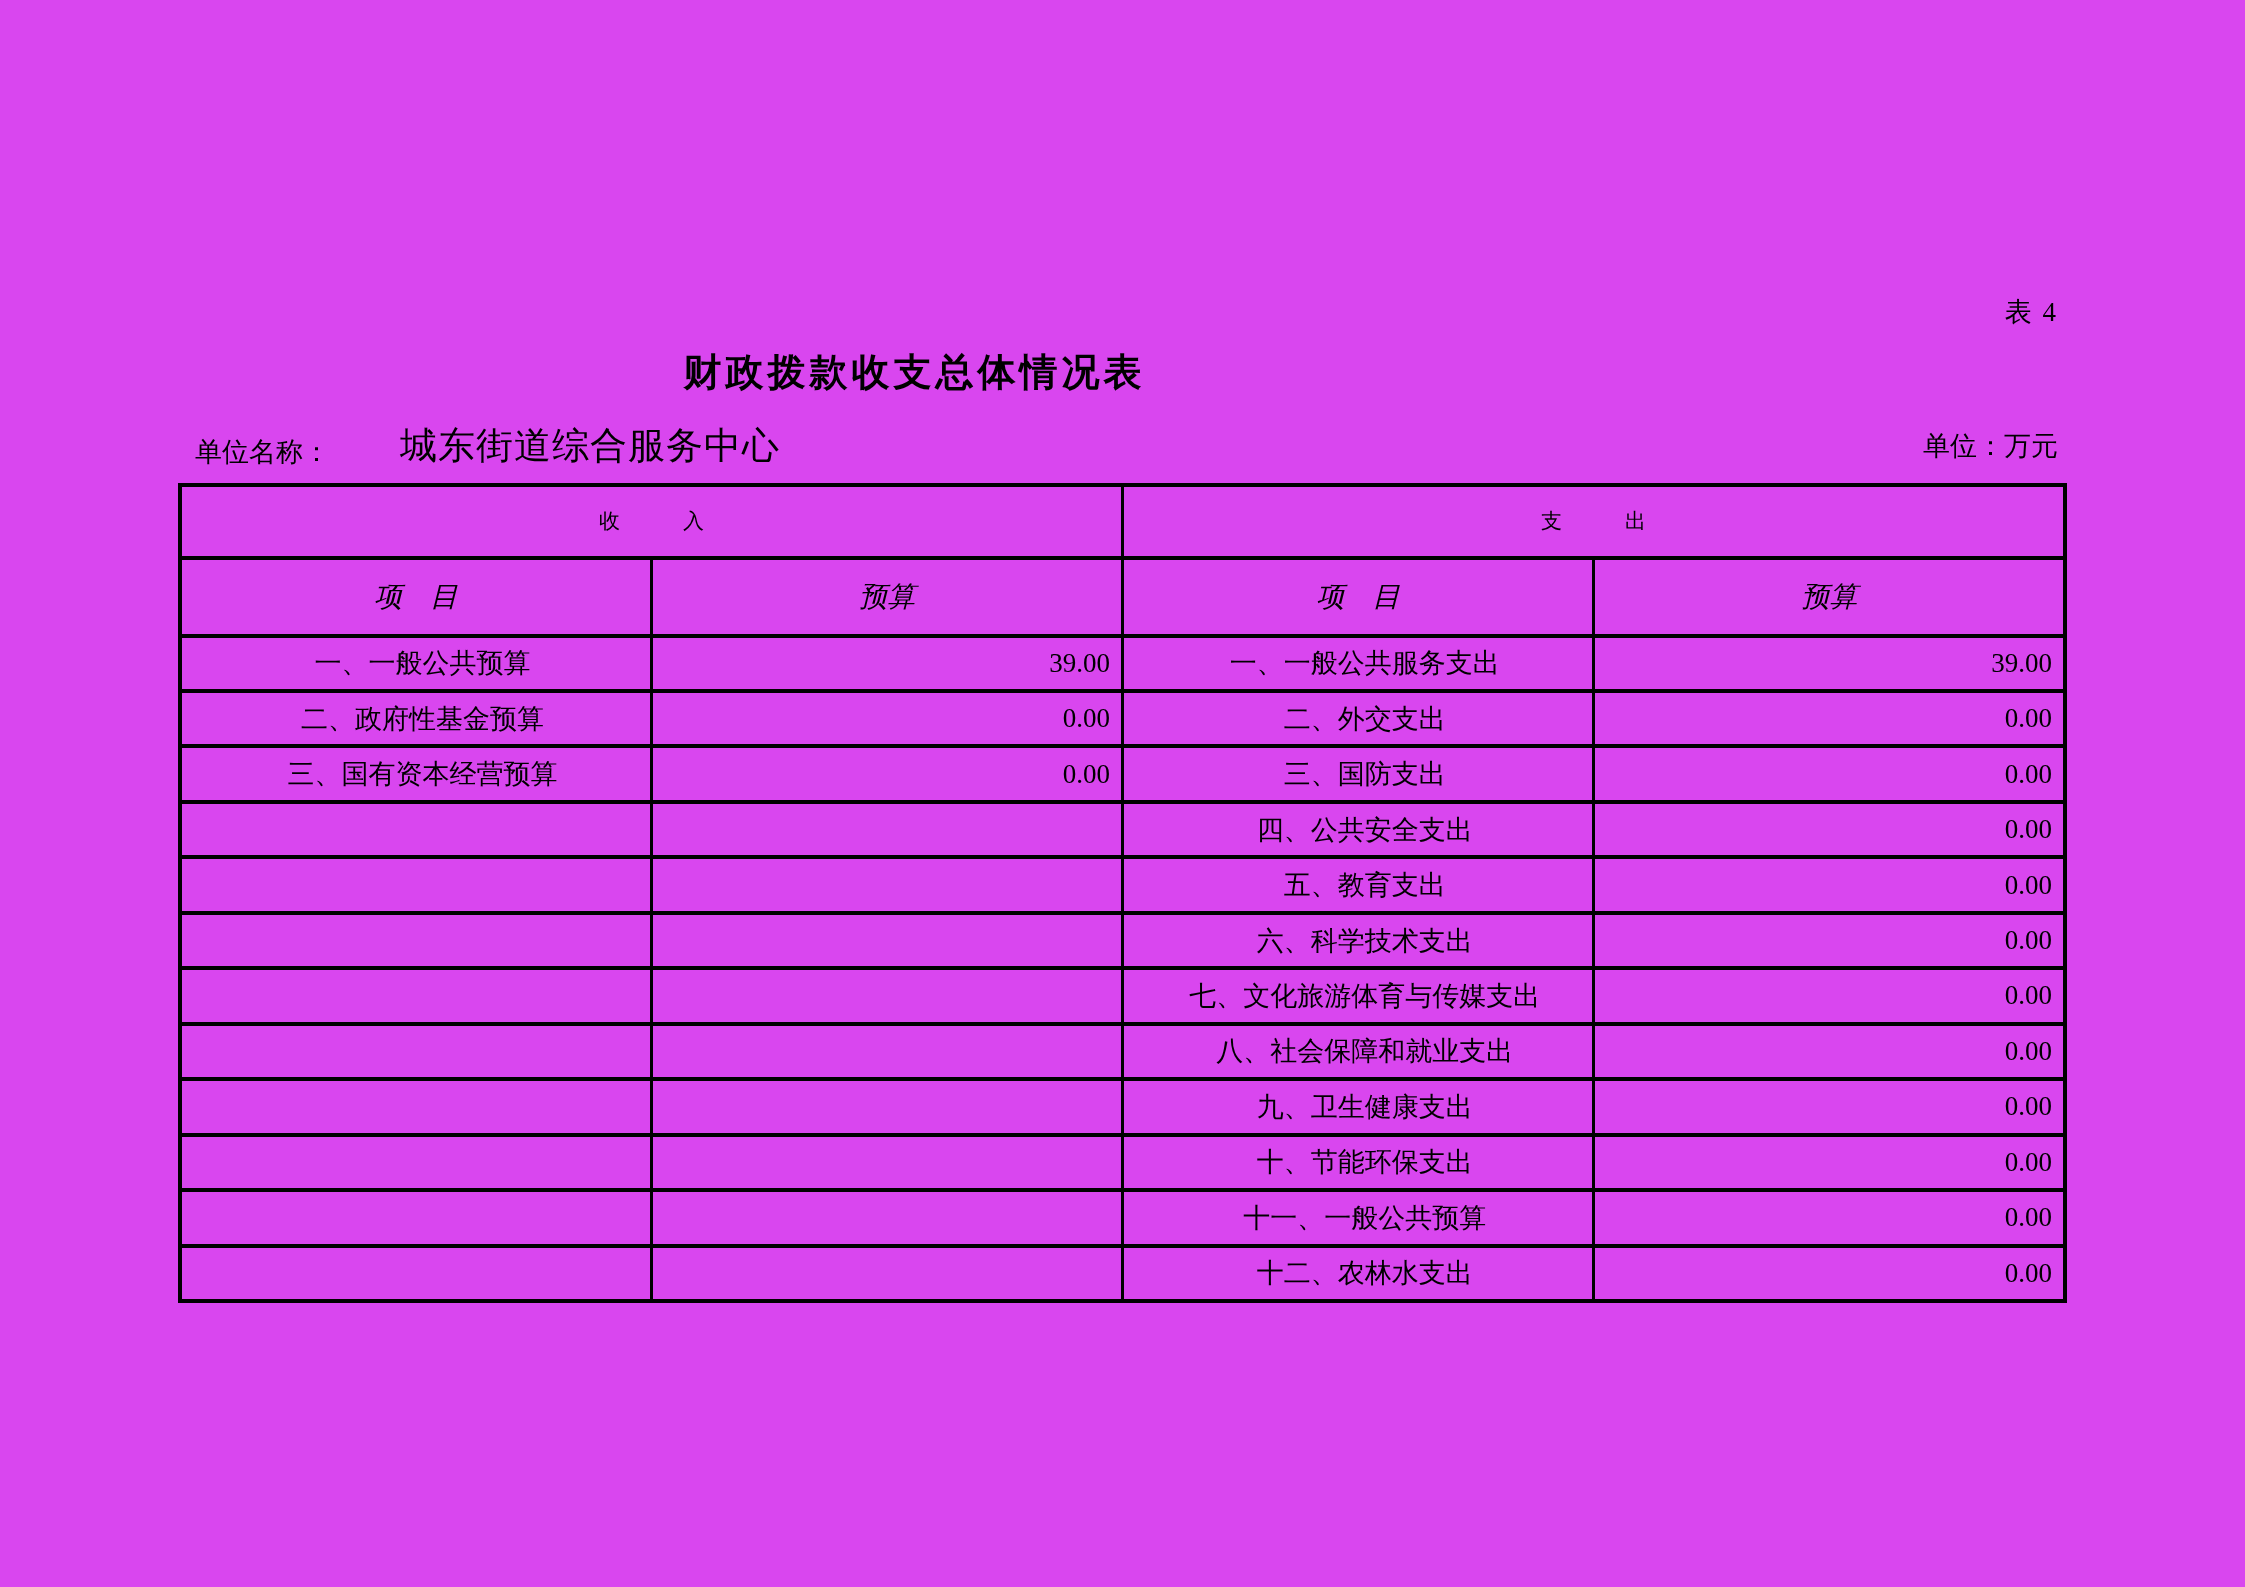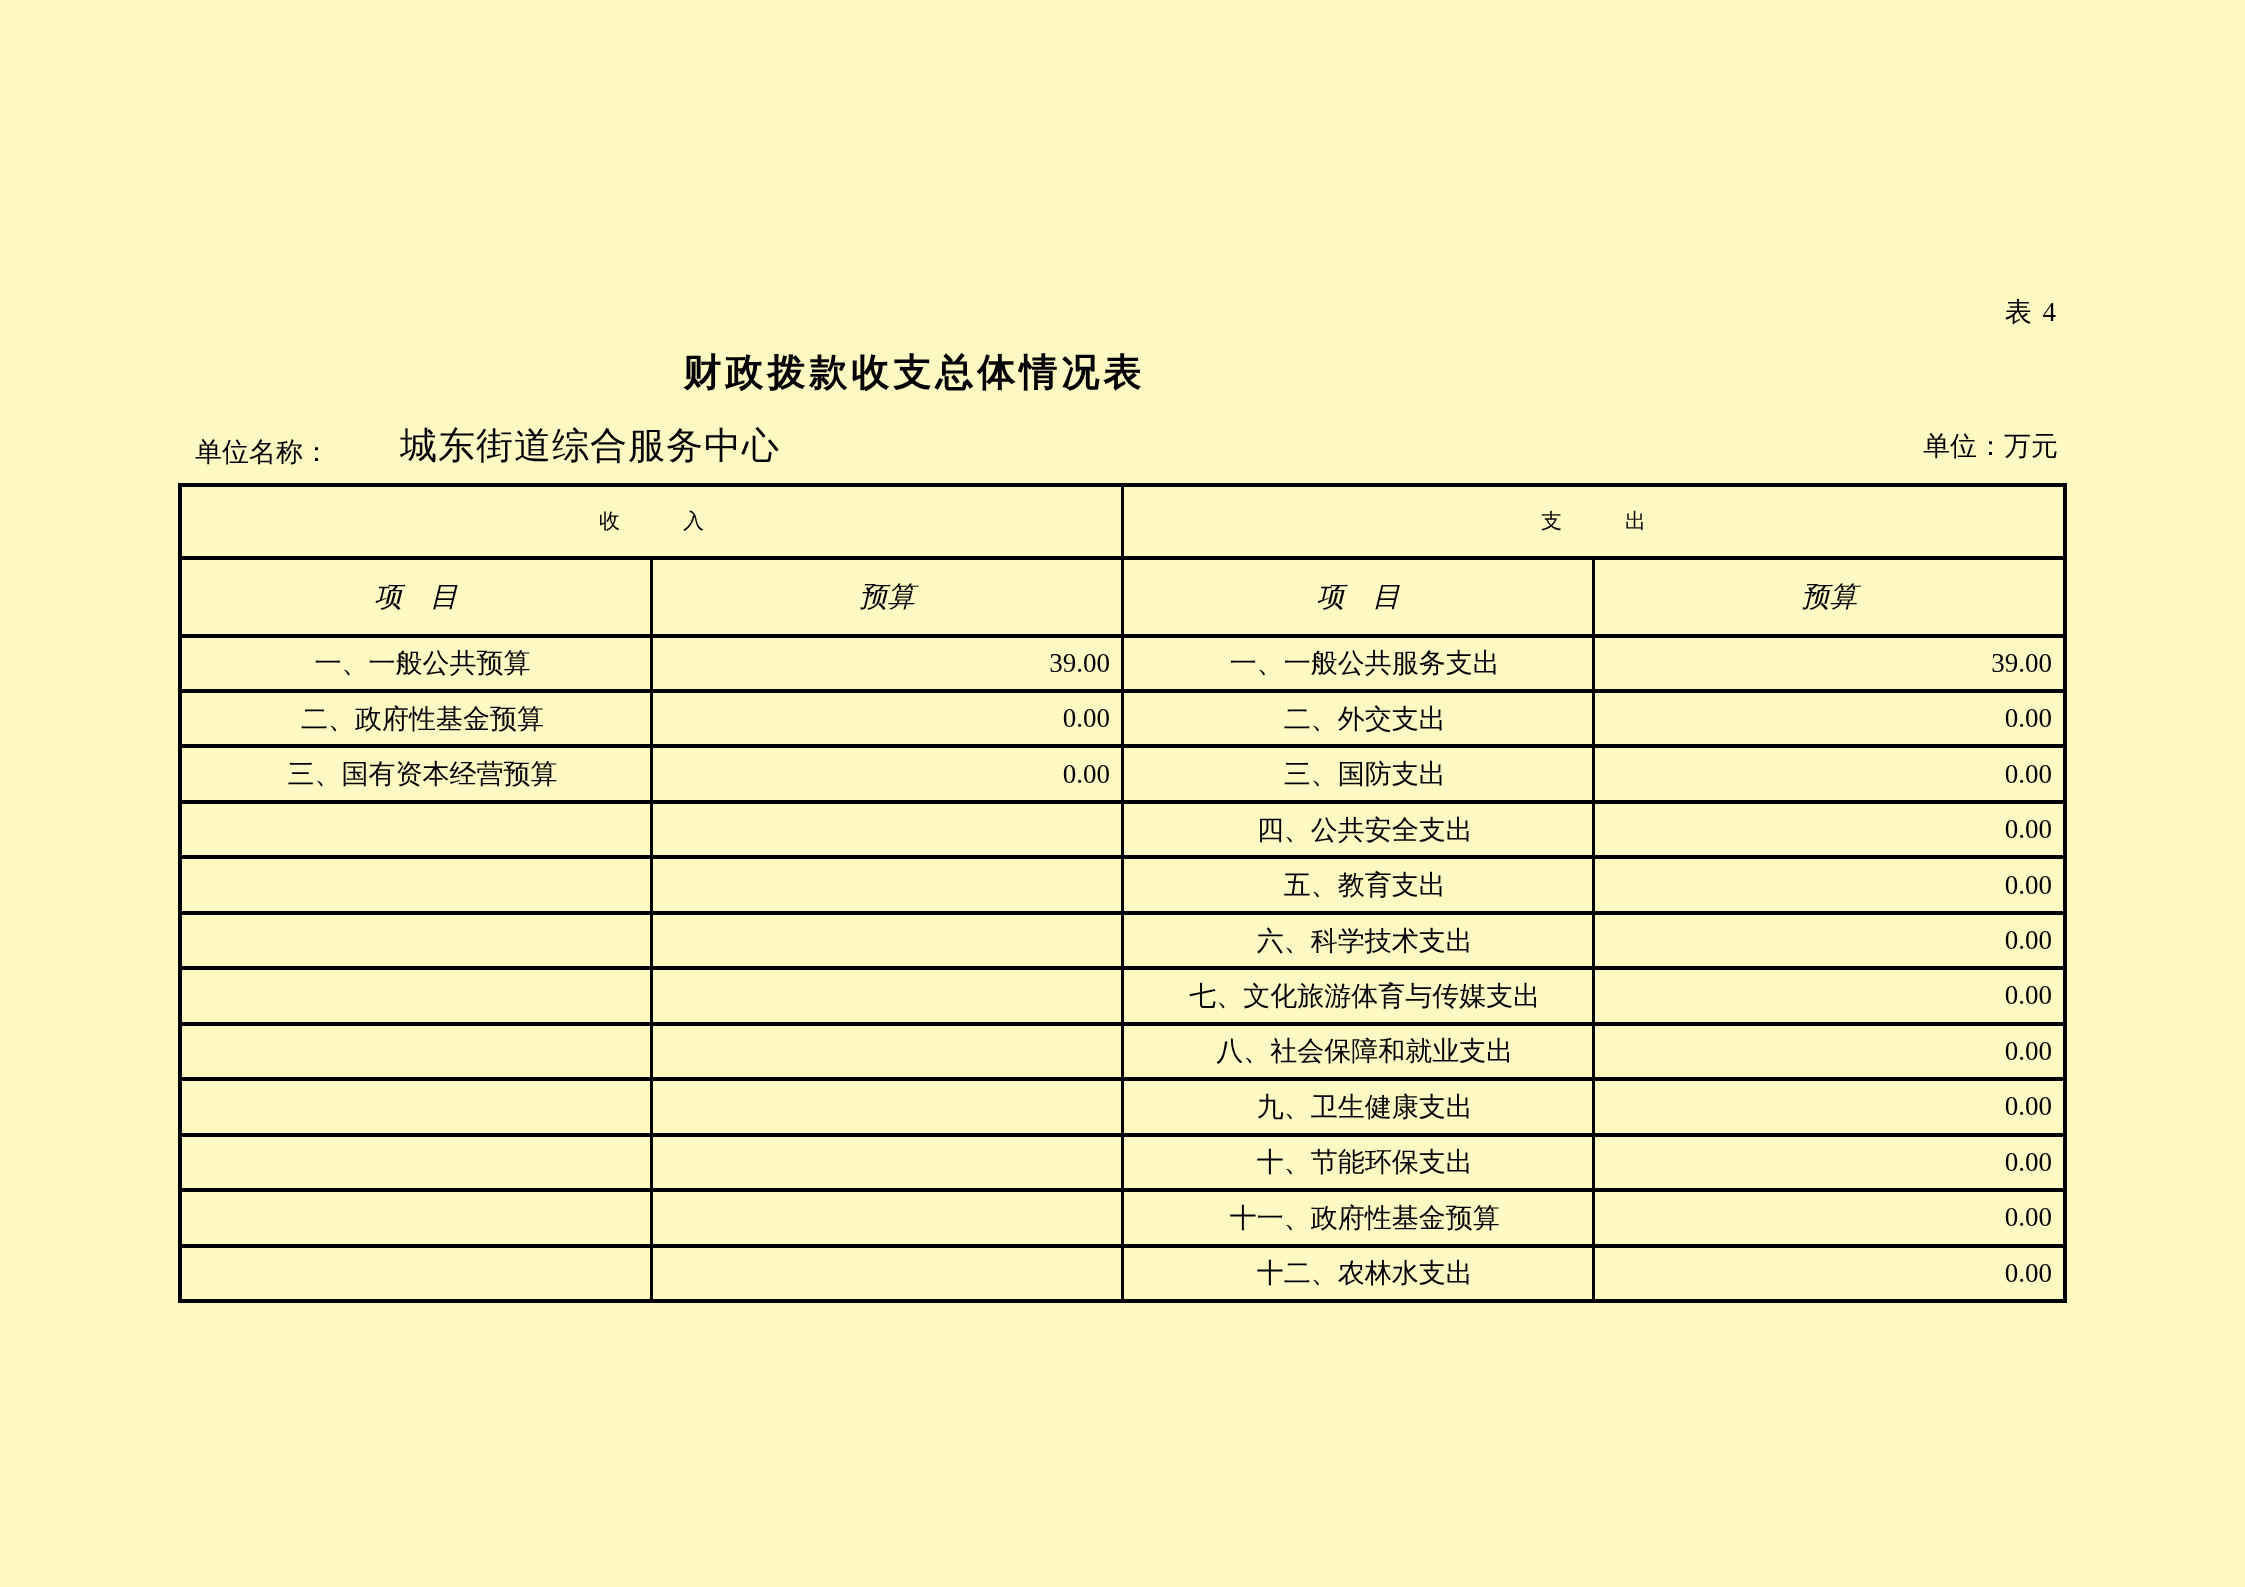--- a/index.html
+++ b/index.html
@@ -4,21 +4,21 @@
 <style>
   html, body {
     margin: 0;
     padding: 0;
     background: #ffffff;
   }
   .sheet {
     position: relative;
     width: 2245px;
     height: 1587px;
-    background: #fef9c3;
+    background: #d946ef;
     color: #000000;
     font-family: "Liberation Serif", "DejaVu Serif", serif;
     overflow: hidden;
   }
   .table-tag {
     position: absolute;
     top: 294px;
     right: 187px;
     font-size: 27px;
     letter-spacing: 2px;
@@ -186,21 +186,21 @@
         </tr>
         <tr>
           <td class="item"></td>
           <td class="val"></td>
           <td class="item">十、节能环保支出</td>
           <td class="val">0.00</td>
         </tr>
         <tr>
           <td class="item"></td>
           <td class="val"></td>
-          <td class="item">十一、政府性基金预算</td>
+          <td class="item">十一、一般公共预算</td>
           <td class="val">0.00</td>
         </tr>
         <tr>
           <td class="item"></td>
           <td class="val"></td>
           <td class="item">十二、农林水支出</td>
           <td class="val">0.00</td>
         </tr>
       </tbody>
   </table>

